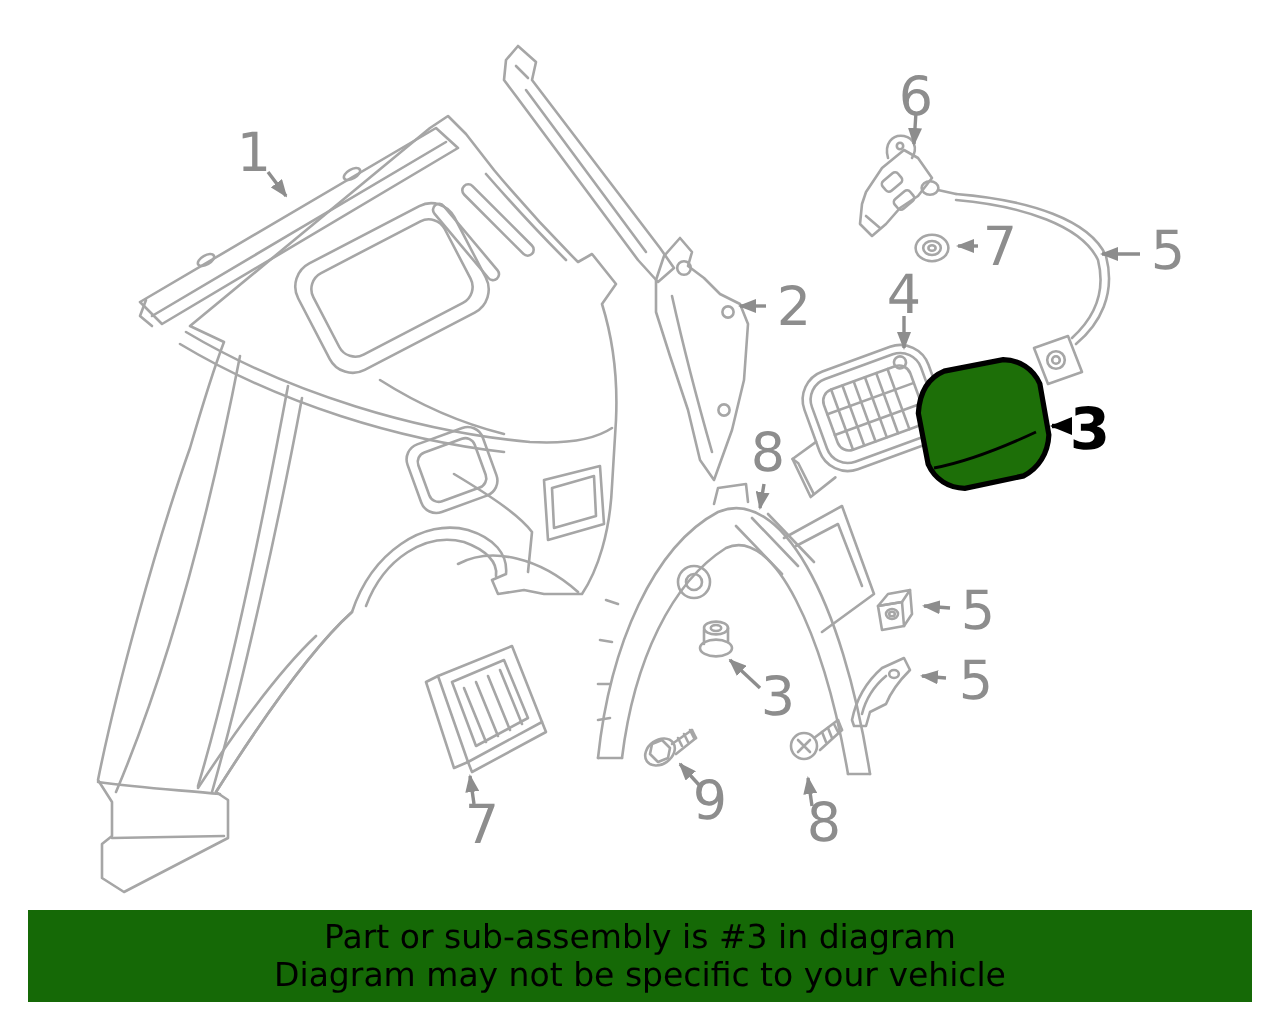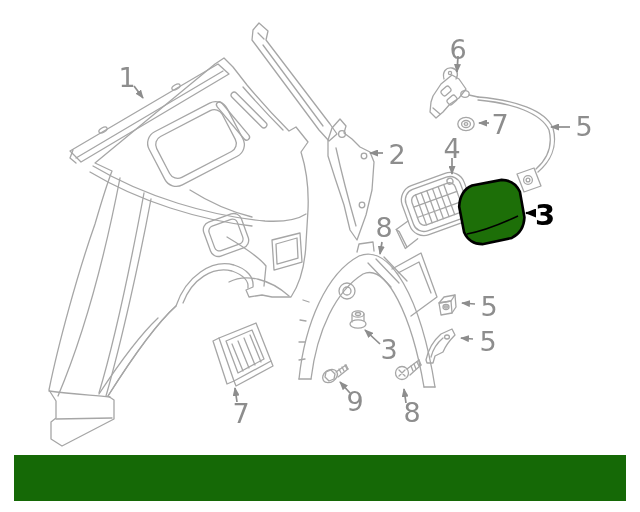--- a/index.html
+++ b/index.html
@@ -256,15 +256,17 @@
   <span class="callout" style="left:500px;top:124px">7</span>
   <span class="callout" style="left:384px;top:227px">8</span>
   <span class="callout" style="left:355px;top:401px">9</span>
   <span class="callout" style="left:412px;top:412px">8</span>
   <span class="callout" style="left:389px;top:349px">3</span>
   <span class="callout" style="left:488px;top:341px">5</span>
   <span class="callout" style="left:489px;top:306px">5</span>
   <span class="callout" style="left:241px;top:413px">7</span>
 
   <div class="banner">
+    <div>Part or sub-assembly is #3 in diagram</div>
+    <div>Diagram may not be specific to your vehicle</div>
   </div>
 
 </div>
 
 </body></html>

